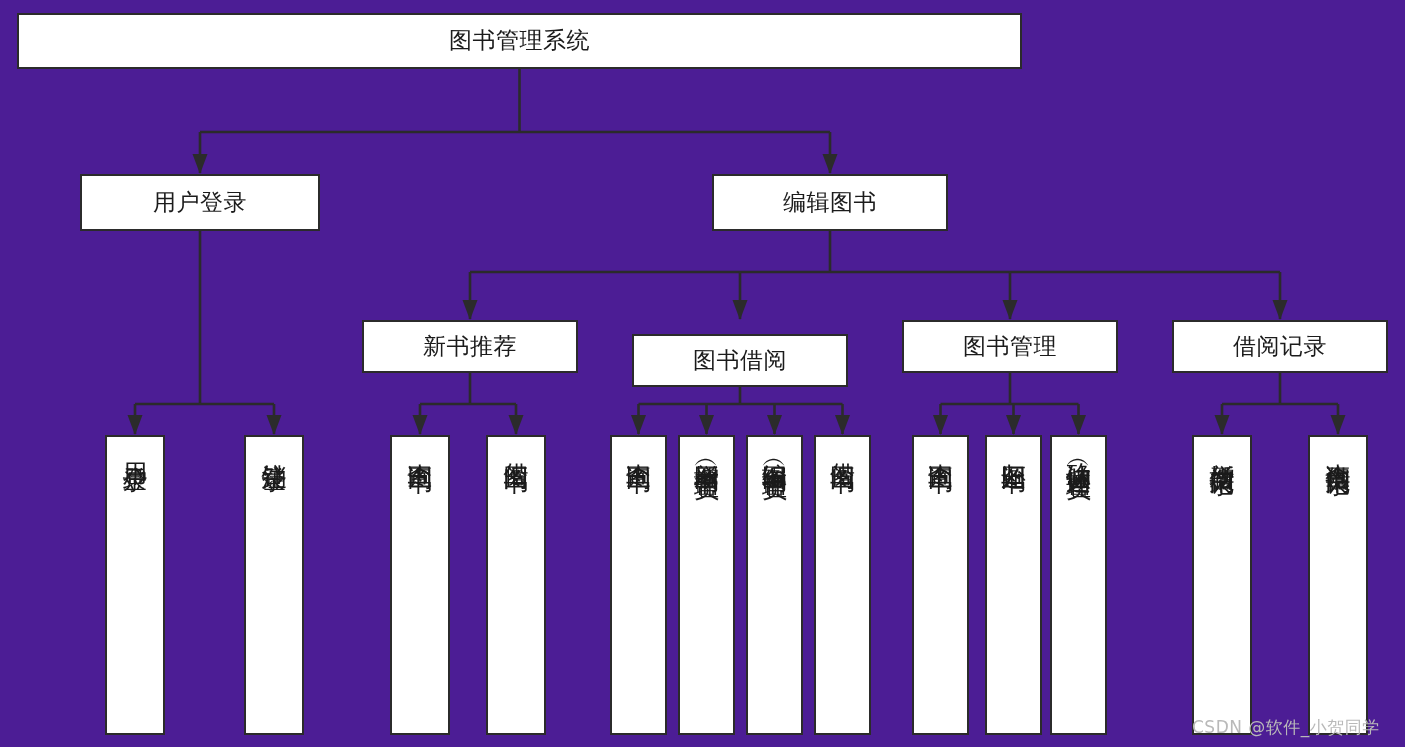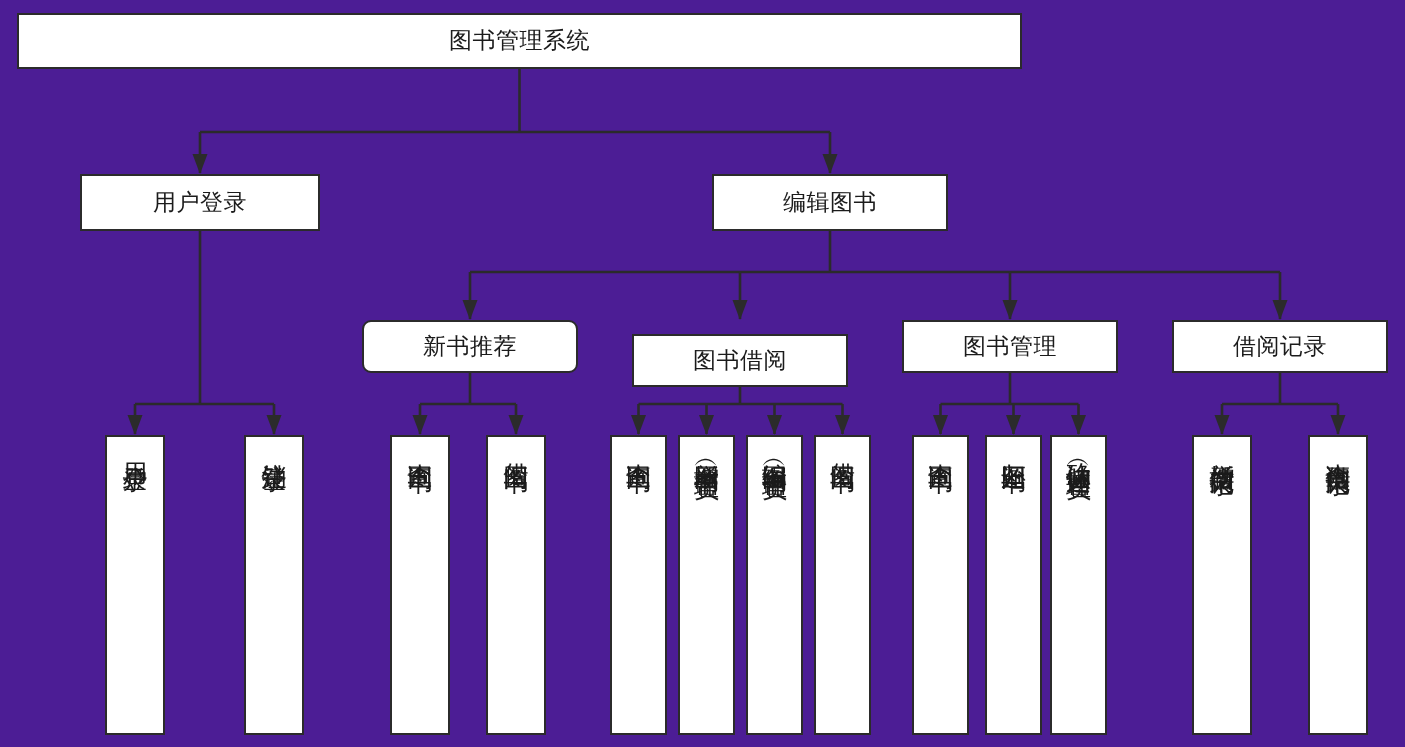--- a/index.html
+++ b/index.html
@@ -126,21 +126,21 @@
   <div id="nodes">
       <div class="node horiz" style="left: 17px; top: 13px; width: 1005px; height: 56px;">
         <span class="lbl">图书管理系统</span>
       </div>
       <div class="node horiz" style="left: 80px; top: 174px; width: 240px; height: 57px;">
         <span class="lbl">用户登录</span>
       </div>
       <div class="node horiz" style="left: 712px; top: 174px; width: 236px; height: 57px;">
         <span class="lbl">编辑图书</span>
       </div>
-      <div class="node horiz" style="left: 362px; top: 320px; width: 216px; height: 53px; border-radius: 9px;">
+      <div class="node horiz" style="left: 362px; top: 320px; width: 216px; height: 53px;">
         <span class="lbl">新书推荐</span>
       </div>
       <div class="node horiz" style="left: 632px; top: 334px; width: 216px; height: 53px;">
         <span class="lbl">图书借阅</span>
       </div>
       <div class="node horiz" style="left: 902px; top: 320px; width: 216px; height: 53px;">
         <span class="lbl">图书管理</span>
       </div>
       <div class="node horiz" style="left: 1172px; top: 320px; width: 216px; height: 53px;">
         <span class="lbl">借阅记录</span>
@@ -178,13 +178,14 @@
       <div class="node vert" style="left: 1050px; top: 435px; width: 57px; height: 300px;">
         <span class="lbl">确认归还（管理员）</span>
       </div>
       <div class="node vert" style="left: 1192px; top: 435px; width: 60px; height: 300px;">
         <span class="lbl">新增借阅记录</span>
       </div>
       <div class="node vert" style="left: 1308px; top: 435px; width: 60px; height: 300px;">
         <span class="lbl">查询借阅记录</span>
       </div>
     </div>
+  <div class="watermark" style="left: 1192px; top: 716px; color: rgb(185, 185, 185);">CSDN @软件_小贺同学</div>
 </div>
 
 </body></html>

